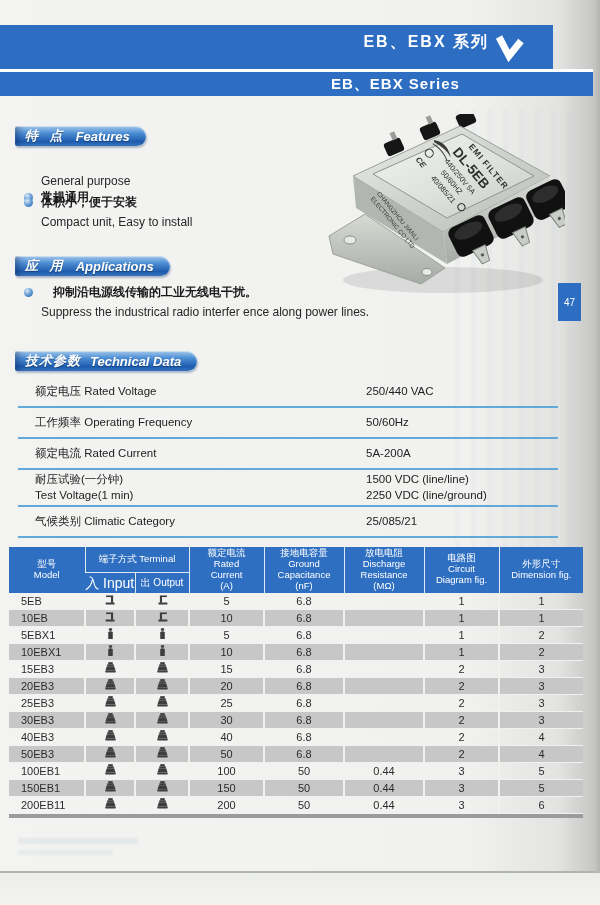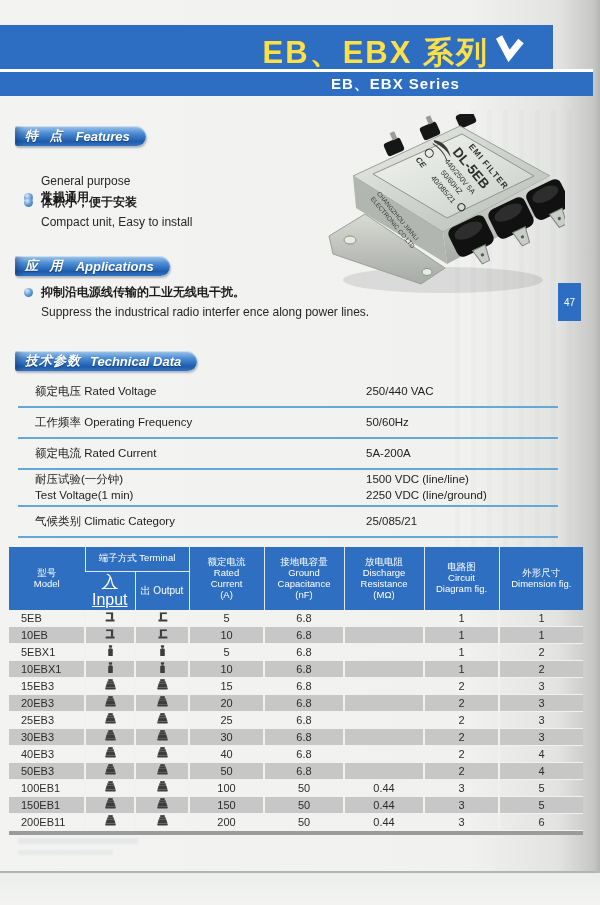--- a/index.html
+++ b/index.html
@@ -6,21 +6,21 @@
   .page{
     position:relative;width:600px;height:905px;overflow:hidden;
     background:linear-gradient(90deg,#f3f4f2 0%,#f1f2f0 78%,#e3e4e2 93%,#c6c7c5 99%,#b5b6b4 100%);
     font-family:"Liberation Sans","DejaVu Sans",sans-serif;color:#222;
   }
   
   .band{position:absolute;left:0;background:#2d6dc2;}
   .band-top{top:25px;width:553px;height:44px;}
   .band-line{position:absolute;top:69px;left:0;width:593px;height:3px;background:#fff;}
   .band-bottom{top:72px;width:593px;height:24px;}
-  .title-cn{position:absolute;right:64px;top:7px;font-size:31px;font-weight:bold;color:#fde047;letter-spacing:2px;white-space:nowrap;}
+  .title-cn{position:absolute;right:64px;top:7px;font-size:16px;font-weight:bold;color:#ffffff;letter-spacing:2px;white-space:nowrap;}
   .arrow-svg{position:absolute;right:28px;top:8px;width:30px;height:30px;}
   .title-en{position:absolute;left:331px;top:3px;font-size:15px;font-weight:bold;color:#fff;letter-spacing:1px;white-space:nowrap;}
   
   .page-tab{position:absolute;top:283px;left:558px;width:23px;height:38px;background:#2d6dc2;
     color:#fff;font-size:10px;display:flex;align-items:center;justify-content:center;}
   
   .section-bar{
     position:absolute;height:20px;display:flex;align-items:center;padding:0 16px 0 10px;
     background:linear-gradient(180deg,#a8cdf0 0%,#4d8ed4 35%,#1d5cae 78%,#3a79c4 100%);
     border-radius:3px 14px 12px 3px;
@@ -106,21 +106,21 @@
   <div class="b-item" style="top:194px;left:24px;">
     <span class="bullet"></span>
     <span class="cn">体积小，便于安装</span>
   </div>
   <div class="b-sub" style="top:215px;left:41px;">Compact unit, Easy to install</div>
 
   <div class="section-bar" style="top:256px;left:15px;">
     <span class="bar-cn">应 用</span>
     <span class="bar-en">Applications</span>
   </div>
-  <div class="b-item" style="top:284px;left:24px;">
+  <div class="b-item" style="top:284px;left:24px;gap:12px;">
     <span class="bullet"></span>
     <span class="cn">抑制沿电源线传输的工业无线电干扰。</span>
   </div>
   <div class="b-sub" style="top:305px;left:41px;">Suppress the industrical radio interfer ence along power lines.</div>
 
   <svg class="photo" viewBox="0 0 242 188">
     <defs>
       <linearGradient id="mTop" x1="0" y1="0" x2="1" y2="1">
         <stop offset="0" stop-color="#e9ebe7"></stop>
           <stop offset="0.5" stop-color="#cfd3cd"></stop>
@@ -259,21 +259,21 @@
 Discharge
 Resistance
 (MΩ)</th>
           <th rowspan="2">电路图
 Circuit
 Diagram fig.</th>
           <th rowspan="2">外形尺寸
 Dimension fig.</th>
         </tr>
         <tr style="height:19px;">
-          <th style="font-size:16px;text-decoration:underline;">入 Input</th>
+          <th style="font-size:14px;">入 Input</th>
           <th style="font-size:10px;">出 Output</th>
         </tr>
       </thead>
       <tbody>
           <tr>
             <td>5EB</td>
             <td><span class="ticon"><svg viewBox="0 0 16 16">
                   <rect x="2" y="11" width="11" height="2.6" rx="0.5"></rect>
                   <rect x="8.6" y="3.4" width="2.6" height="8"></rect>
                   <rect x="2.6" y="2.4" width="8.6" height="2"></rect>

